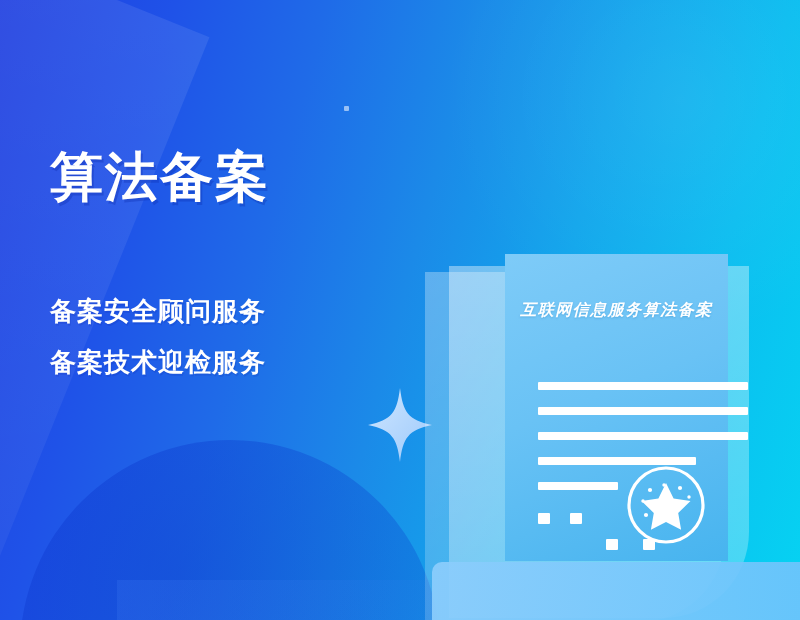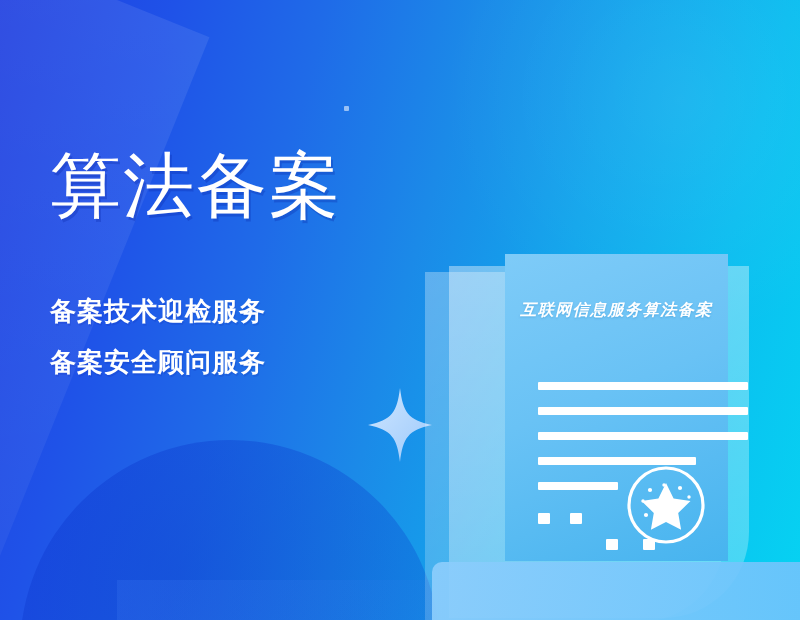--- a/index.html
+++ b/index.html
@@ -54,22 +54,22 @@
     left:344px; top:106px;
     width:5px; height:5px;
     border-radius:1px;
     background:rgba(255,255,255,0.55);
   }
 
   
   .headline {
     position:absolute;
     left:50px; top:148px;
-    font-size:71px;
-    font-weight:normal;
+    font-size:53px;
+    font-weight:bold;
     color:#ffffff;
     letter-spacing:2px;
     line-height:1.08;
     text-shadow:2px 3px 0 rgba(10,40,170,0.30);
     white-space:nowrap;
   }
   .sub-list {
     position:absolute;
     left:50px; top:298px;
     list-style:none;
@@ -181,22 +181,22 @@
 <div id="banner">
 
   <div class="bg-diagonal-band"></div>
   <div class="bg-circle-soft"></div>
   <div class="bg-circle-big"></div>
   <div class="bg-dot"></div>
 
   <div class="headline">算法备案</div>
 
   <ul class="sub-list">
+    <li>备案安全顾问服务</li>
     <li>备案技术迎检服务</li>
-    <li>备案安全顾问服务</li>
   </ul>
 
   <div class="sparkle">
     <svg viewBox="0 0 64 74" xmlns="http://www.w3.org/2000/svg">
       <defs>
         <linearGradient id="sparkGrad" x1="0" y1="0" x2="1" y2="1">
           <stop offset="0%" stop-color="#cfe6ff"></stop>
           <stop offset="100%" stop-color="#9cc9fb"></stop>
         </linearGradient>
       </defs>

